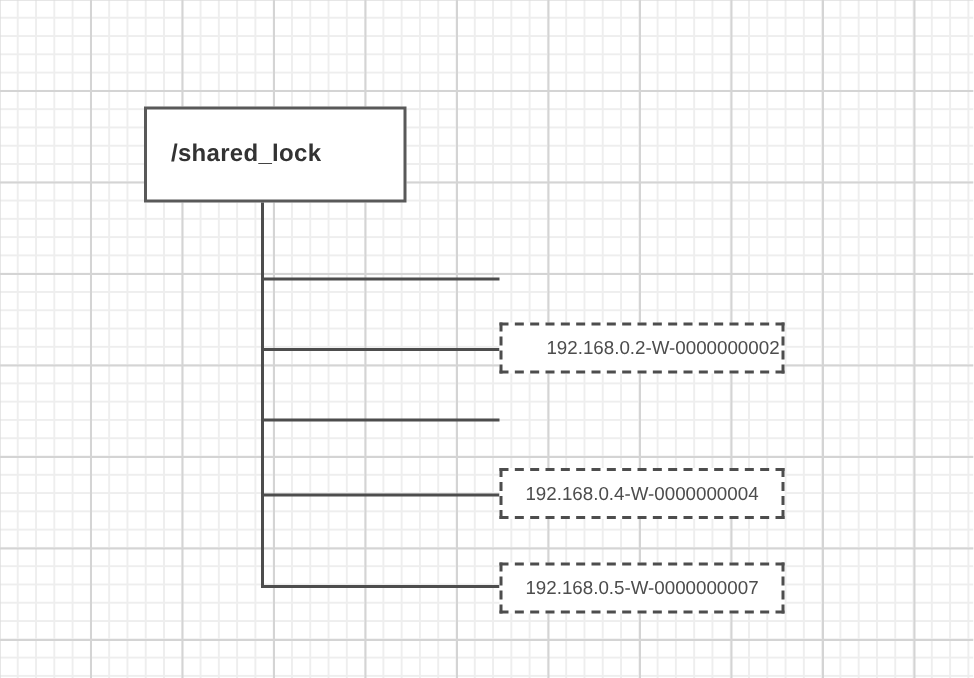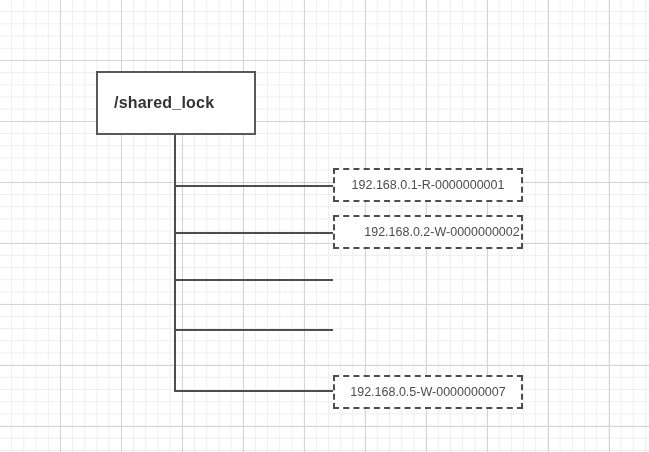--- a/index.html
+++ b/index.html
@@ -27,21 +27,21 @@
       12.2px 12.2px,
       12.2px 12.2px;
     background-position: -1px -1px, -1px -1px, -1px -1px, -1px -1px;
   }
 
   
   .root-node {
     position: absolute;
     left: 96px;
     top: 71px;
-    width: 160px;
+    width: 175px;
     height: 64px;
     box-sizing: border-box;
     background: #ffffff;
     border: 2px solid #595959;
     display: flex;
     align-items: center;
     padding-left: 16px;
   }
   .root-label {
     font-size: 16px;
@@ -92,27 +92,27 @@
   </div>
 
   <div class="trunk" style="left:174px; top:135px; height:257px;"></div>
 
   <div class="branch" style="left:175px; top:185px; width:158px;"></div>
   <div class="branch" style="left:175px; top:232px; width:158px;"></div>
   <div class="branch" style="left:175px; top:279px; width:158px;"></div>
   <div class="branch" style="left:175px; top:329px; width:158px;"></div>
   <div class="branch" style="left:175px; top:390px; width:158px;"></div>
 
-  <div class="client-node" style="left:333px; top:168px;">
-    <span class="client-label">192.168.0.1-R-0000000001</span>
-  </div>
 
   <div class="client-node" style="left:333px; top:215px;padding-left:28px;">
     <span class="client-label">192.168.0.2-W-0000000002</span>
   </div>
 
 
+  <div class="client-node" style="left:333px; top:312px;">
+    <span class="client-label">192.168.0.4-W-0000000004</span>
+  </div>
 
   <div class="client-node" style="left:333px; top:375px;">
     <span class="client-label">192.168.0.5-W-0000000007</span>
   </div>
 
 </div>
 
 </body></html>

